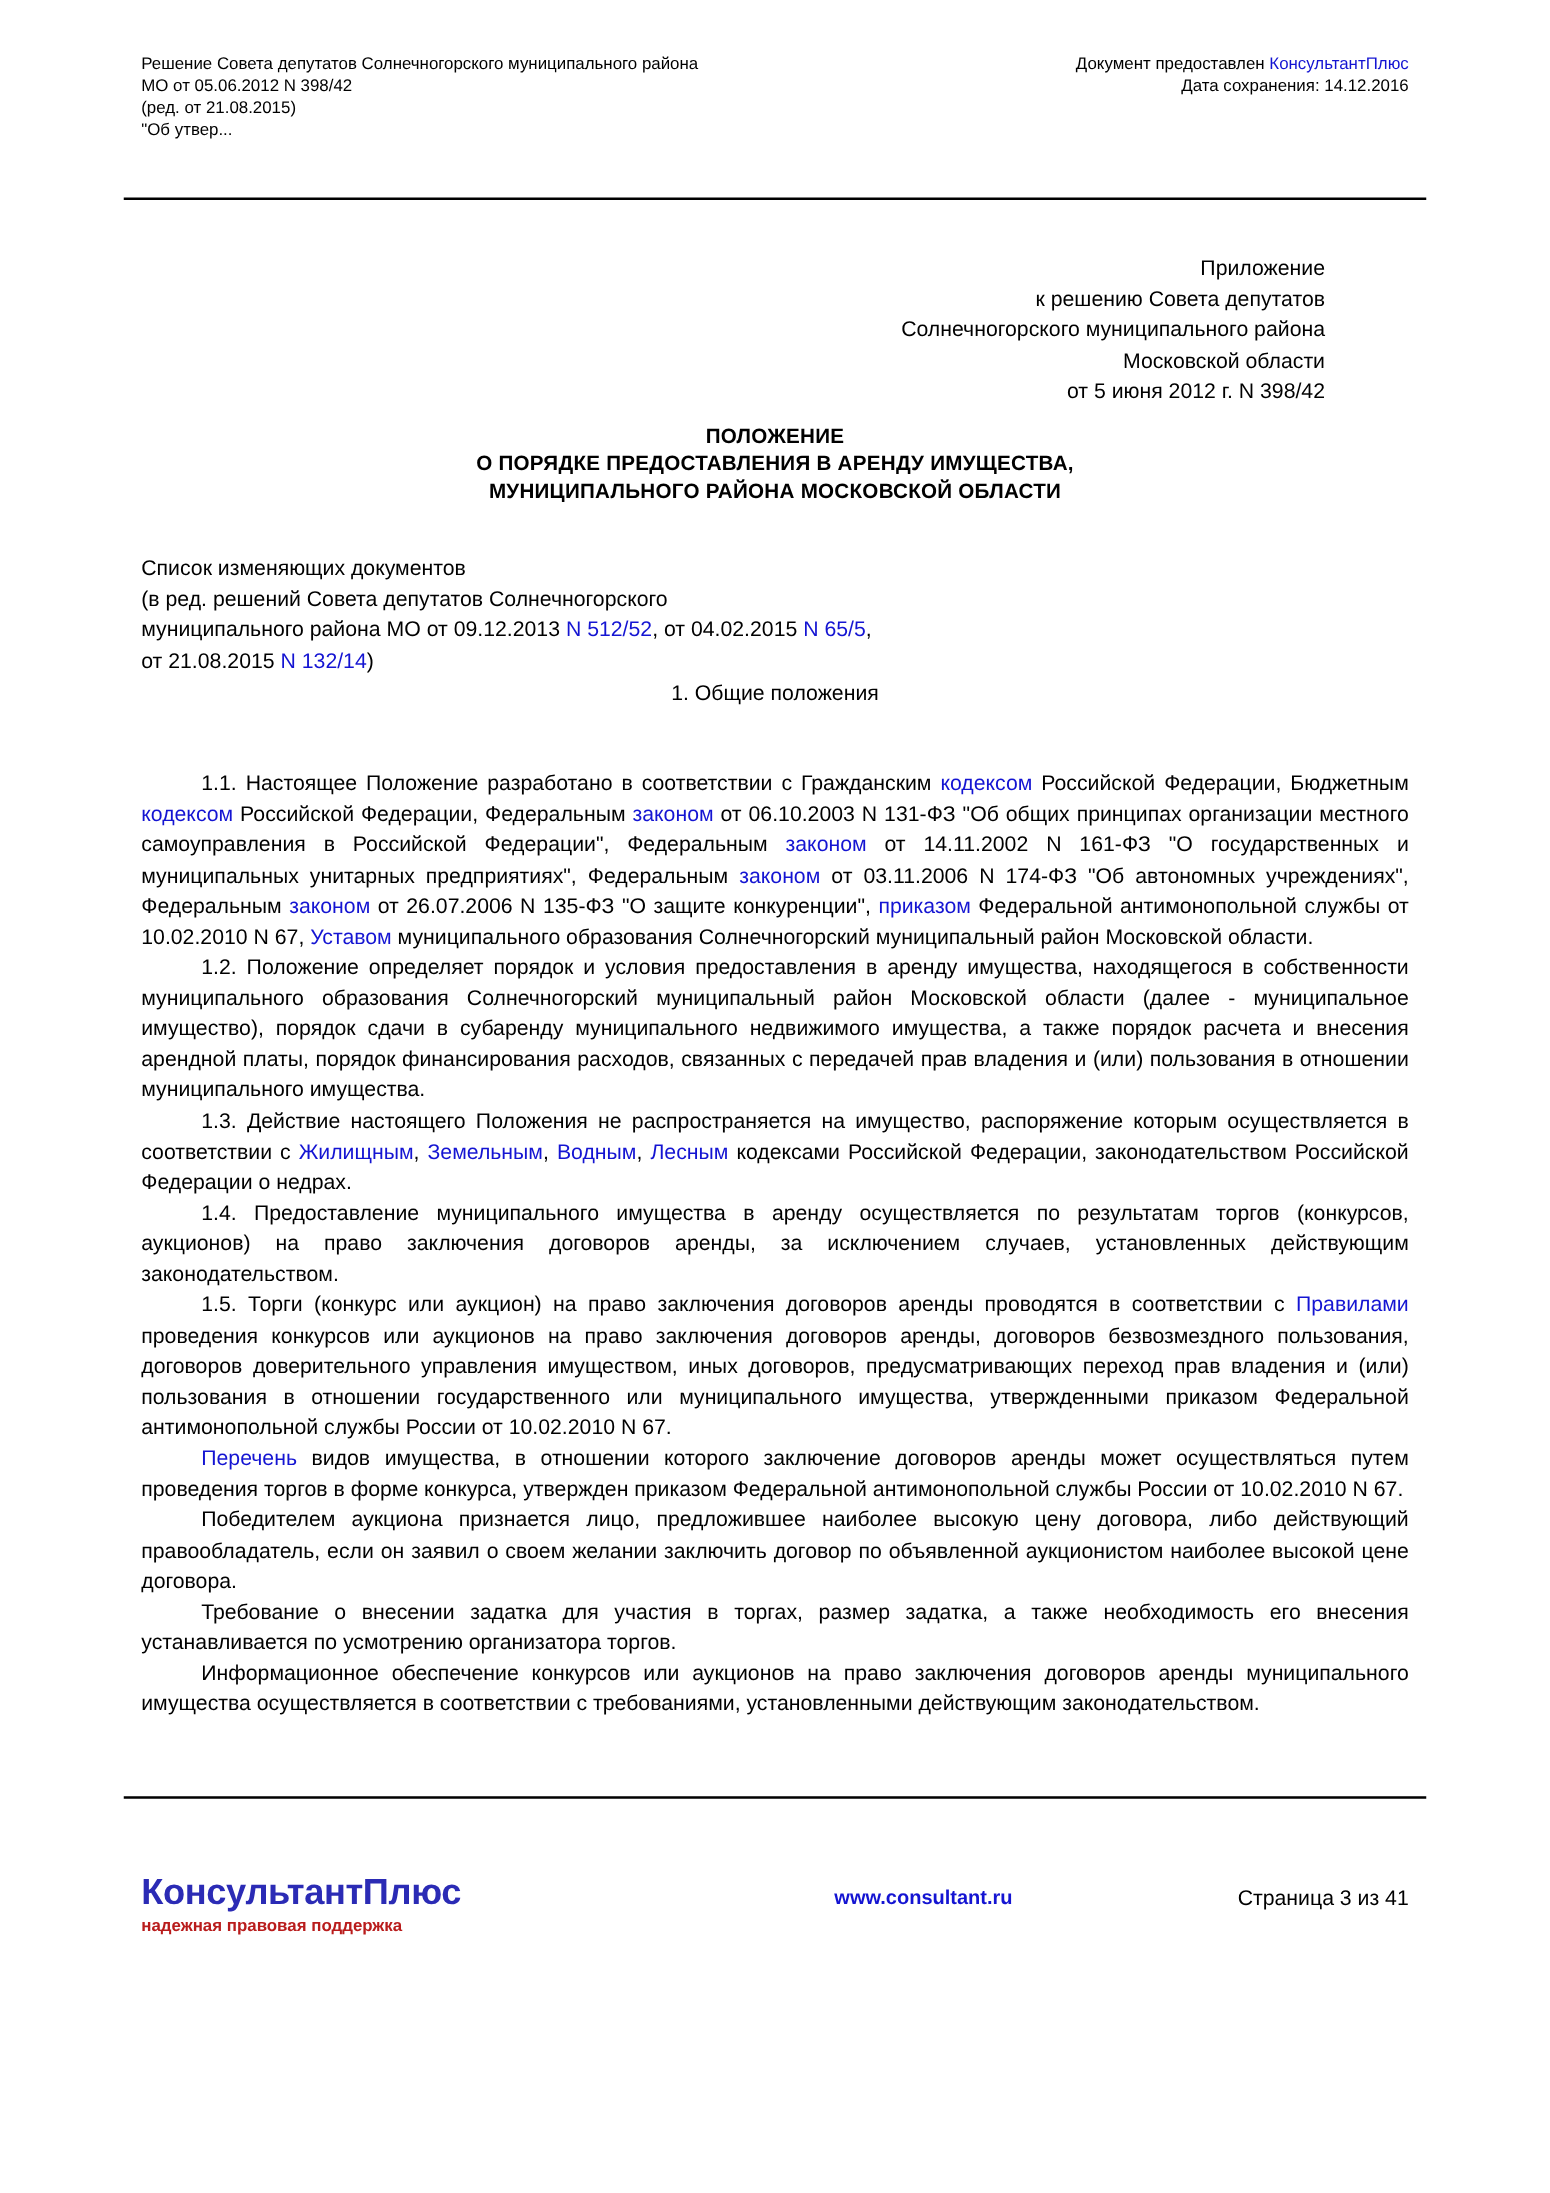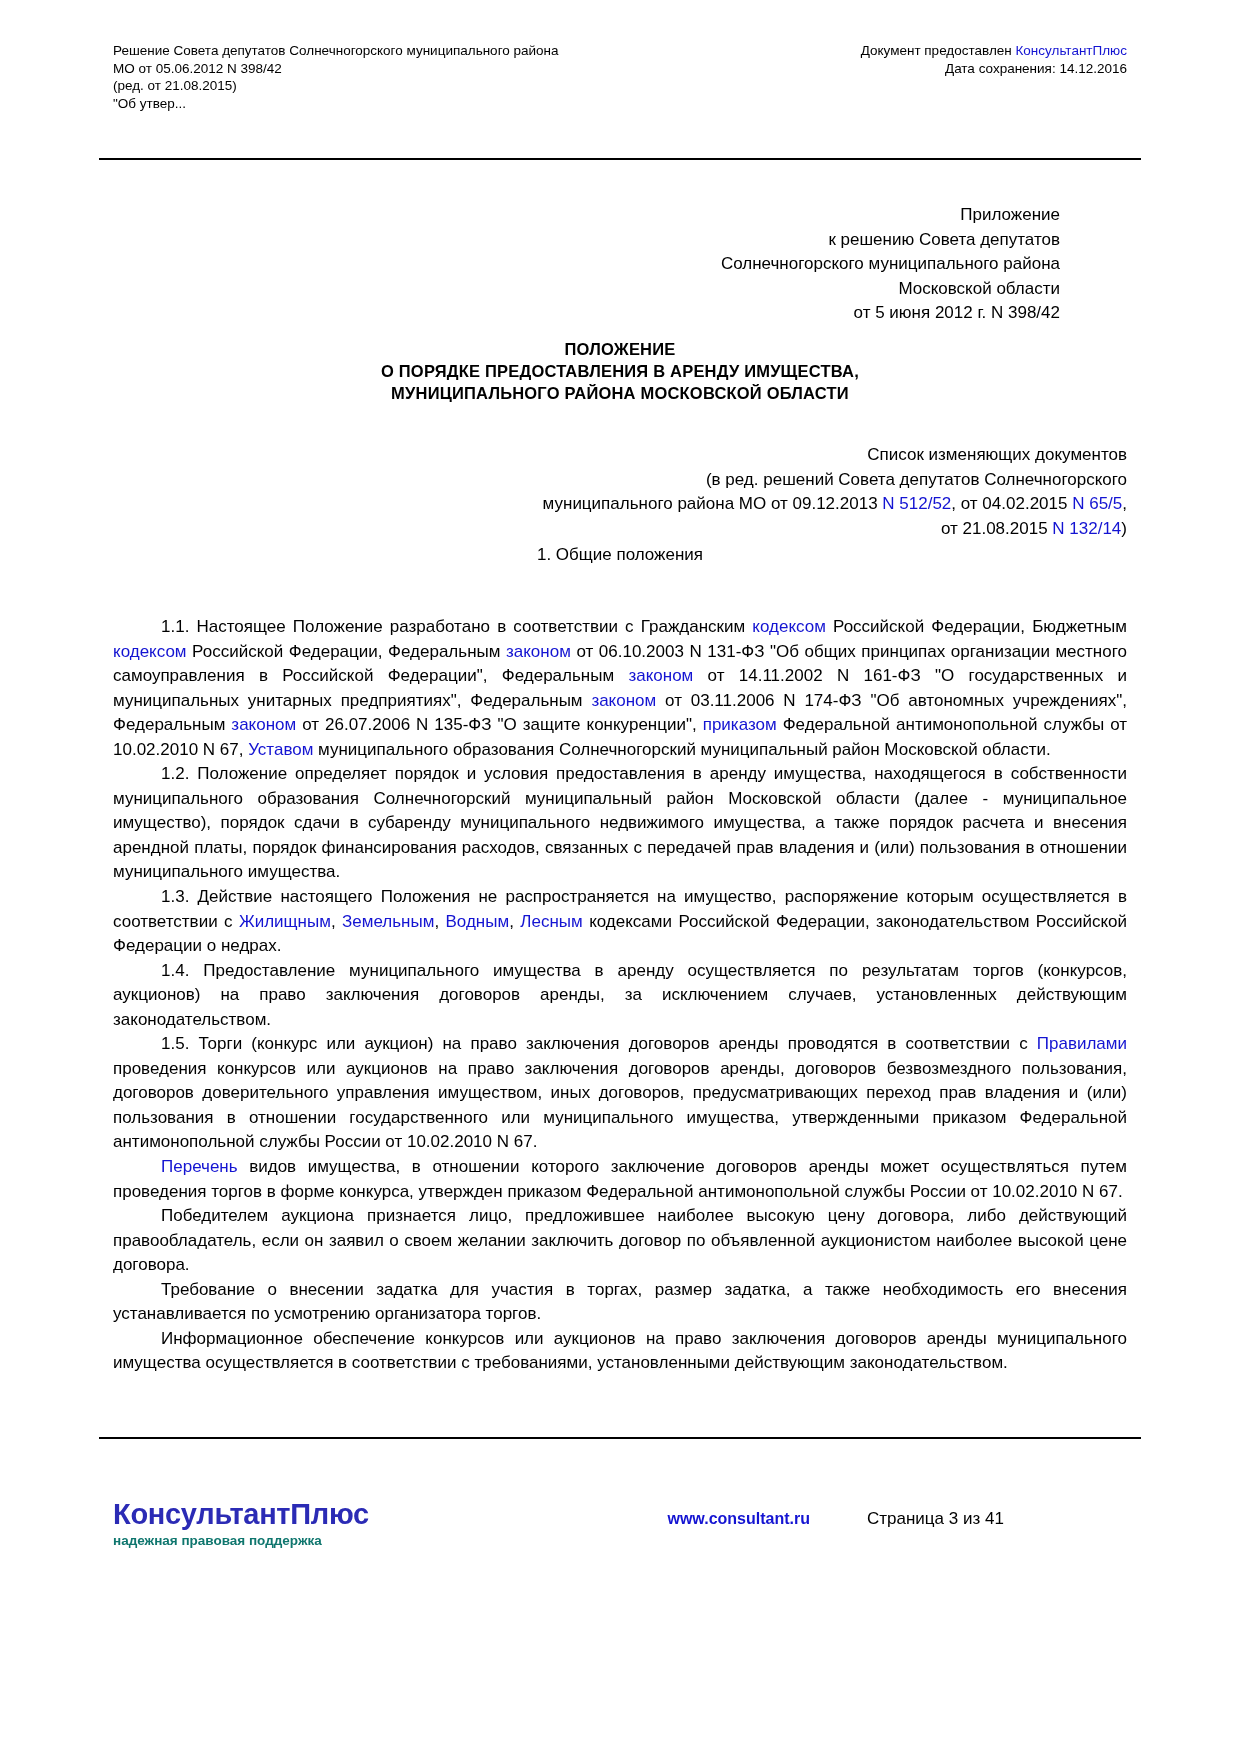--- a/index.html
+++ b/index.html
@@ -38,21 +38,21 @@
   
   .doc-title {
     position:absolute; left:113px; top:338px; width:1014px;
     text-align:center; font-size:16.5px; font-weight:bold;
     line-height:22px; letter-spacing:0.2px;
   }
 
   
   .amendments {
     position:absolute; left:113px; top:443px; width:1014px;
-    text-align:right; font-size:17px; line-height:24.5px;
+    text-align:left; font-size:17px; line-height:24.5px;
   }
 
   
   .section-heading {
     position:absolute; left:113px; top:543px; width:1014px;
     text-align:center; font-size:17px; line-height:24.5px;
   }
 
   
   .body-text {
@@ -67,29 +67,29 @@
   .footer {
     position:absolute; left:113px; top:1498px; width:1014px;
     display:flex; align-items:flex-start; justify-content:space-between;
   }
   .logo-block { width:300px; }
   .logo-main {
     color:#2b2bb5; font-weight:bold; font-size:29px;
     line-height:32px; letter-spacing:-0.3px;
   }
   .logo-sub {
-    color:#0f766e; font-weight:bold; font-size:13.5px;
+    color:#b91c1c; font-weight:bold; font-size:13.5px;
     line-height:18px; margin-top:2px;
   }
   .footer-url {
     color:#1414d2; font-weight:bold; font-size:16px;
     padding-top:12px; width:340px; text-align:right;
   }
   .footer-page {
-    font-size:17px; padding-top:11px; width:260px; 
+    font-size:17px; padding-top:11px; width:260px; text-align:right;
   }
 </style>
 </head>
 <body>
 
 <div class="page">
 
   <div class="header">
     <div class="hdr-left">Решение Совета депутатов Солнечногорского муниципального района
 МО от 05.06.2012 N 398/42

